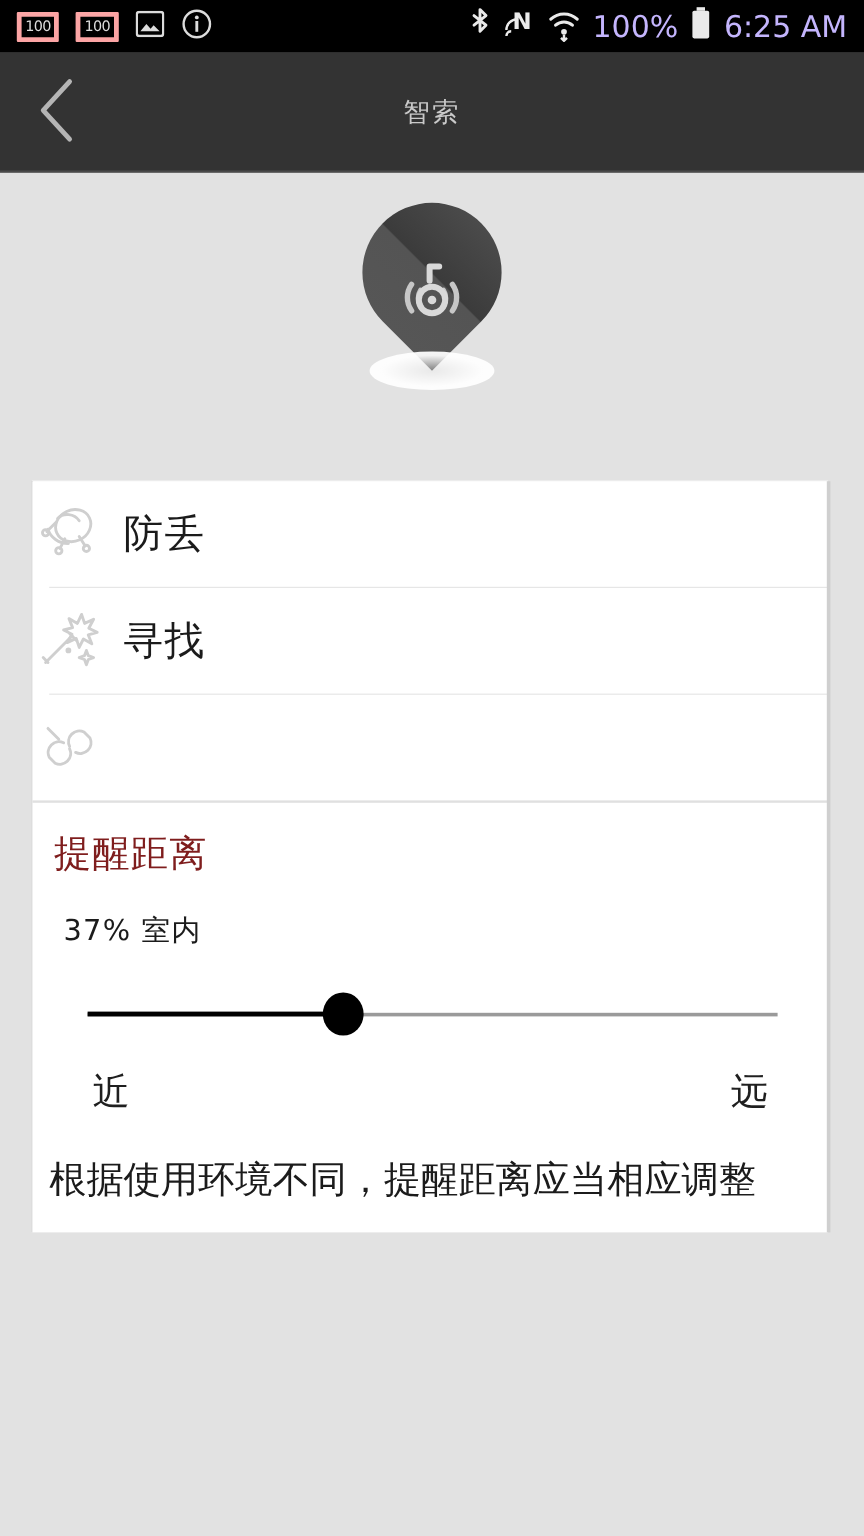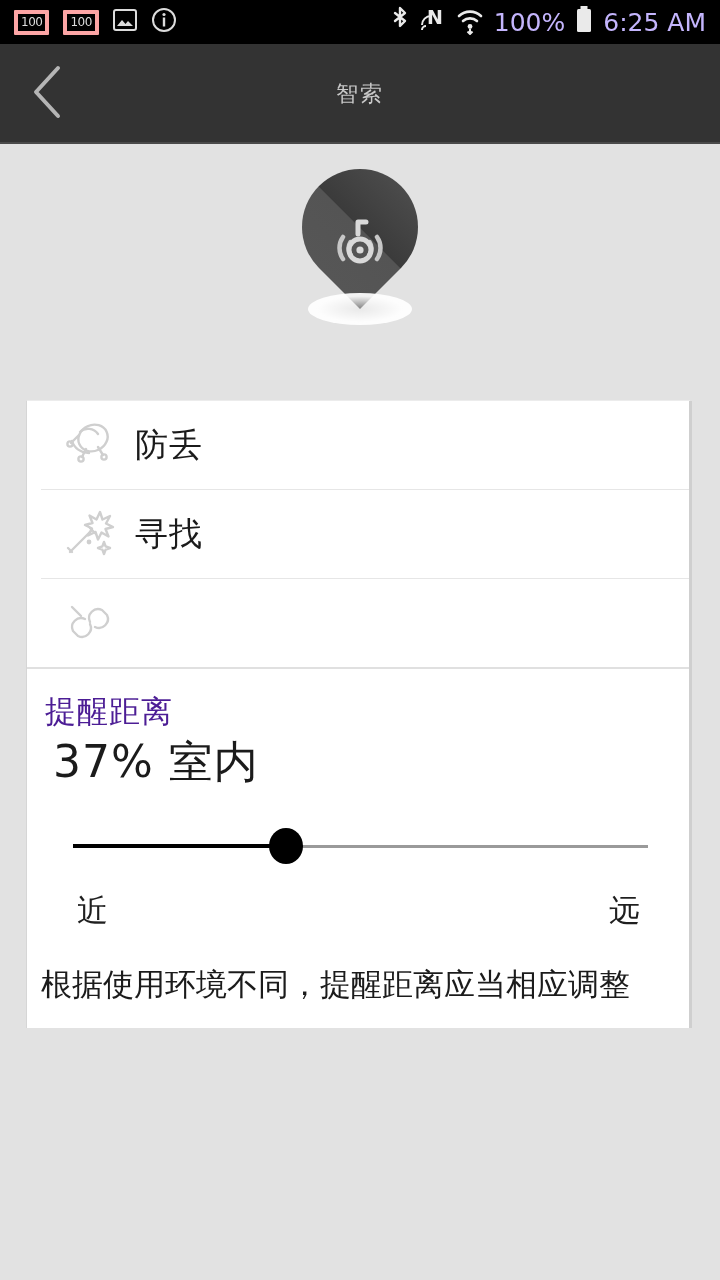--- a/index.html
+++ b/index.html
@@ -93,21 +93,20 @@
   }
   .card::after {
     content: ""; position: absolute; right: -2px; top: 0; bottom: 0;
     width: 3px; background: #cfcfcf;
   }
 
   .row {
     height: 88px;
     display: flex; align-items: center;
     position: relative;
-    margin-left: 32px;
   }
   .row + .row::before,
   .row.first::before { content: none; }
   .divider-inset {
     height: 1px; background: #e6e6e6;
     margin-left: 14px; margin-right: 0;
   }
   .divider-full { height: 2px; background: #e0e0e0; }
 
   .row-icon {
@@ -118,25 +117,25 @@
   .row-label {
     font-size: 33px; color: #1b1b1b;
     margin-left: 14px; letter-spacing: 1px;
   }
 
   
   .dist {
     padding: 22px 18px 0 18px;
   }
   .dist-title {
-    font-size: 31px; color: #4c1d95; letter-spacing: 1px;
+    font-size: 31px; color: #7f1d1d; letter-spacing: 1px;
   }
   .dist-value {
-    font-size: 44px; color: #1b1b1b;
-    margin-left: 8px; letter-spacing: 1px;
+    font-size: 24px; color: #1b1b1b;
+    margin-top: 26px; margin-left: 8px; letter-spacing: 1px;
   }
 
   .slider {
     position: relative;
     height: 66px;
     margin-top: 22px;
     margin-left: 28px; margin-right: 24px;
   }
   .track-wrap { position: absolute; left: 0; right: 0; top: 30px; height: 4px; }
   .track-bg { position: absolute; left: 0; right: 0; top: 1px; height: 3px; background: #9a9a9a; }

